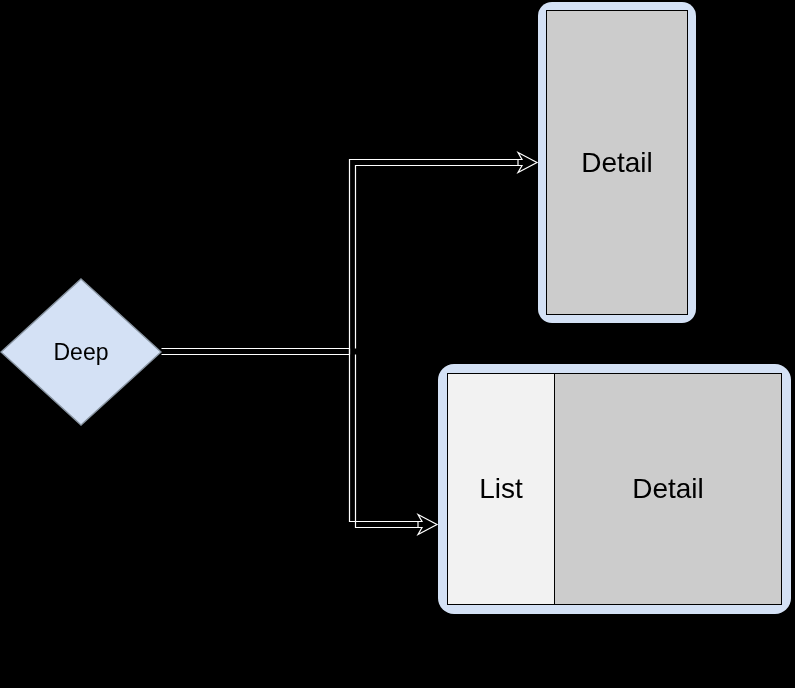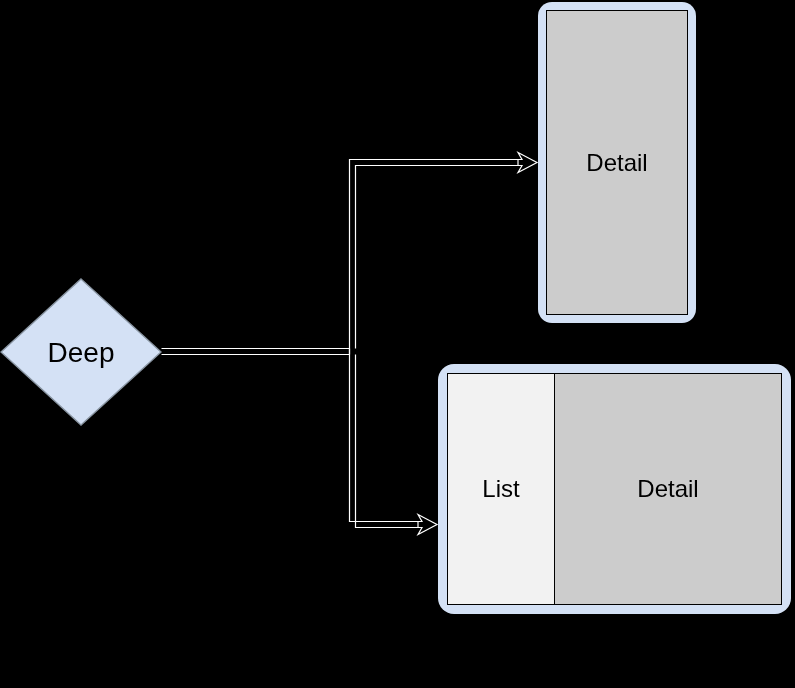--- a/index.html
+++ b/index.html
@@ -29,21 +29,21 @@
     inset: 0;
   }
   .diamond-label {
     position: absolute;
     left: 0;
     top: 50%;
     width: 100%;
     transform: translateY(-50%);
     text-align: center;
     color: #000000;
-    font-size: 28px;
+    font-size: 23px;
     line-height: 29px;
     letter-spacing: 0px;
     pointer-events: none;
   }
 
   
   .device {
     position: absolute;
     background: #d4e1f5;
     border-radius: 14px;
@@ -71,21 +71,21 @@
     border: 1px solid #000000;
     display: flex;
     background: #cccccc;
   }
   .pane {
     display: flex;
     align-items: center;
     justify-content: center;
     box-sizing: border-box;
     color: #000000;
-    font-size: 24px;
+    font-size: 28px;
   }
   .pane-full {
     width: 100%;
     height: 100%;
     background: #cccccc;
   }
   .pane-list {
     width: 107px;
     height: 100%;
     background: #f2f2f2;

